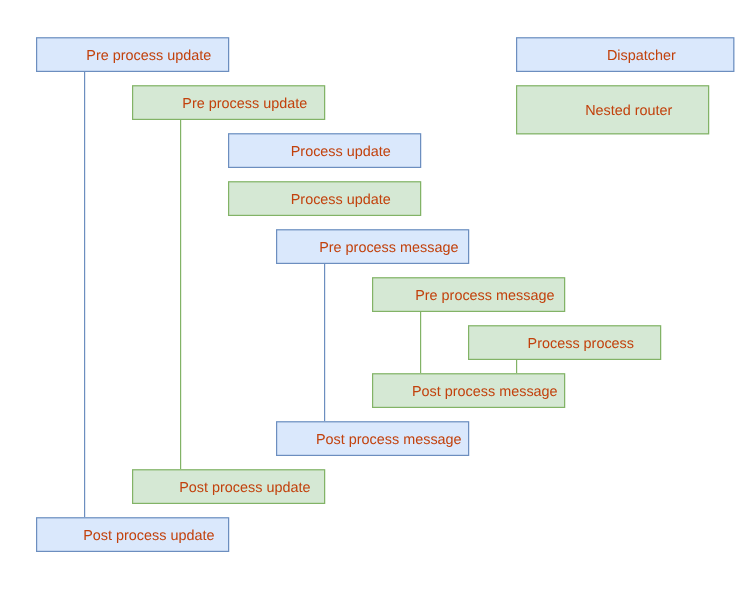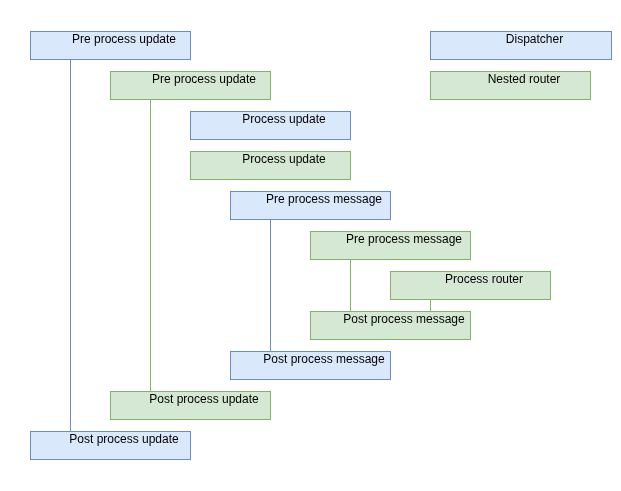--- a/index.html
+++ b/index.html
@@ -24,25 +24,25 @@
     width: 1px;
     background: #6c8ebf;
   }
   .conn.green {
     background: #82b366;
   }
   .node {
     position: absolute;
     box-sizing: border-box;
     display: flex;
-    align-items: flex-start;
+    align-items: center;
     justify-content: center;
     font-size: 12px;
     line-height: 14px;
-    color: #000000;
+    color: #c2410c;
     text-align: center;
     border: 1px solid #6c8ebf;
     background: #dae8fc;
     white-space: nowrap;
     padding-left: 27px;
   }
   .node.green {
     border-color: #82b366;
     background: #d5e8d4;
   }
@@ -71,36 +71,36 @@
       <div class="node green" style="left: 190px; top: 151px; width: 161px; height: 29px;">
         <span>Process update</span>
       </div>
       <div class="node" style="left: 230px; top: 191px; width: 161px; height: 29px;">
         <span>Pre process message</span>
       </div>
       <div class="node green" style="left: 310px; top: 231px; width: 161px; height: 29px;">
         <span>Pre process message</span>
       </div>
       <div class="node green" style="left: 390px; top: 271px; width: 161px; height: 29px;">
-        <span>Process router</span>
+        <span>Process process</span>
       </div>
       <div class="node green" style="left: 310px; top: 311px; width: 161px; height: 29px;">
         <span>Post process message</span>
       </div>
       <div class="node" style="left: 230px; top: 351px; width: 161px; height: 29px;">
         <span>Post process message</span>
       </div>
       <div class="node green" style="left: 110px; top: 391px; width: 161px; height: 29px;">
         <span>Post process update</span>
       </div>
       <div class="node" style="left: 30px; top: 431px; width: 161px; height: 29px;">
         <span>Post process update</span>
       </div>
     </div>
   <div id="legend-layer">
       <div class="node" style="left: 430px; top: 31px; width: 182px; height: 29px;">
         <span>Dispatcher</span>
       </div>
-      <div class="node green" style="left: 430px; top: 71px; width: 161px; height: 29px;">
+      <div class="node green" style="left: 430px; top: 71px; width: 161px; height: 41px;">
         <span>Nested router</span>
       </div>
     </div>
 </div>
 
 </body></html>

